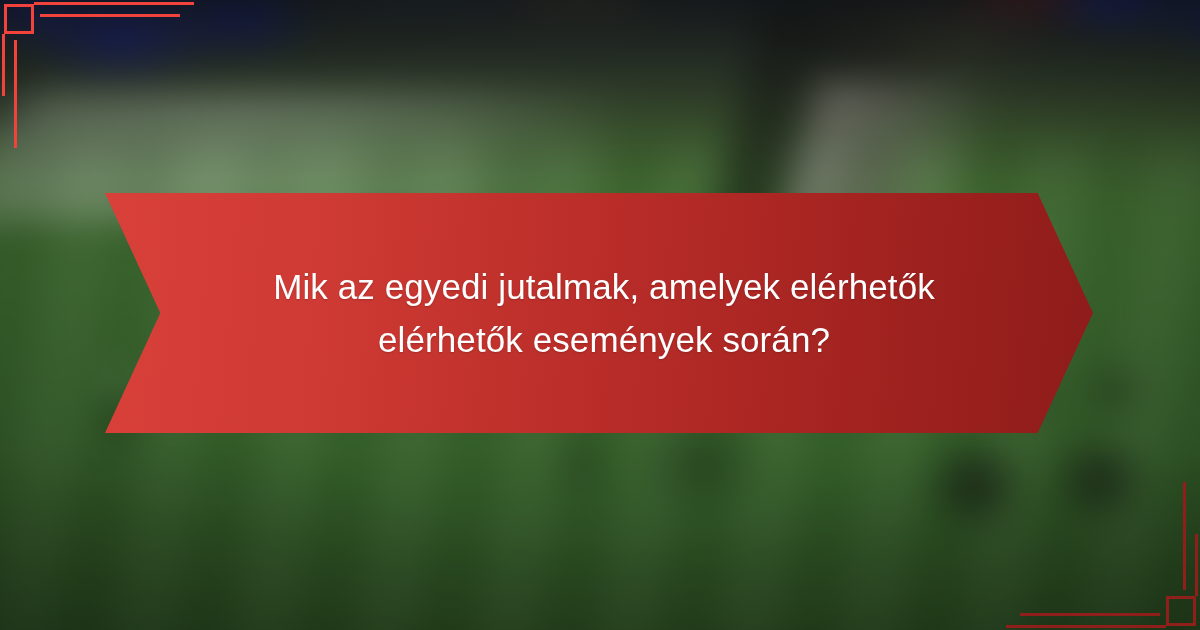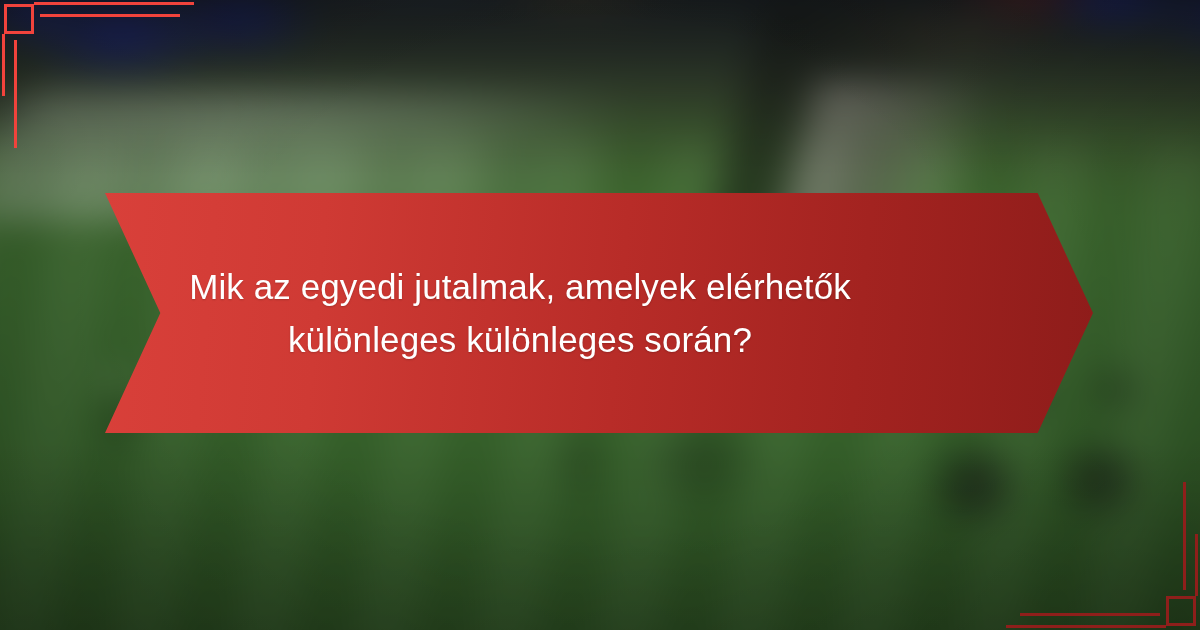--- a/index.html
+++ b/index.html
@@ -120,21 +120,21 @@
   .deco-br .vbar1 { right:2px;  bottom:34px; width:3px;   height:62px; background:#8e1f1b; }
   .deco-br .vbar2 { right:14px; bottom:40px; width:3px;   height:108px; background:#8e1f1b; }
 
   
   .banner {
     position:absolute;
     left:105px; top:193px;
     width:988px; height:240px;
     background:linear-gradient(95deg, #d9403a 0%, #cf3a34 22%, #b82c28 52%, #a32320 76%, #8e1c1a 100%);
     clip-path:polygon(0 0, 94.4% 0, 100% 50%, 94.4% 100%, 0 100%, 5.6% 50%);
-    display:flex; align-items:center; justify-content:flex-start;
+    display:flex; align-items:center; justify-content:center;
   }
   .banner-inner {
     width:820px;
     padding:0 30px 0 40px;
     text-align:center;
   }
   .banner-title {
     color:#ffffff;
     font-size:35px;
     line-height:1.52;
@@ -171,17 +171,17 @@
     <span class="sq"></span>
     <span class="hbar1"></span>
     <span class="hbar2"></span>
     <span class="vbar1"></span>
     <span class="vbar2"></span>
   </div>
 
   <div class="banner">
     <div class="banner-inner">
       <div class="banner-title">Mik az egyedi jutalmak, amelyek elérhetők</div>
-      <div class="banner-title">különleges különleges során?</div>
+      <div class="banner-title">elérhetők események során?</div>
     </div>
   </div>
 
 </div>
 
 </body></html>

